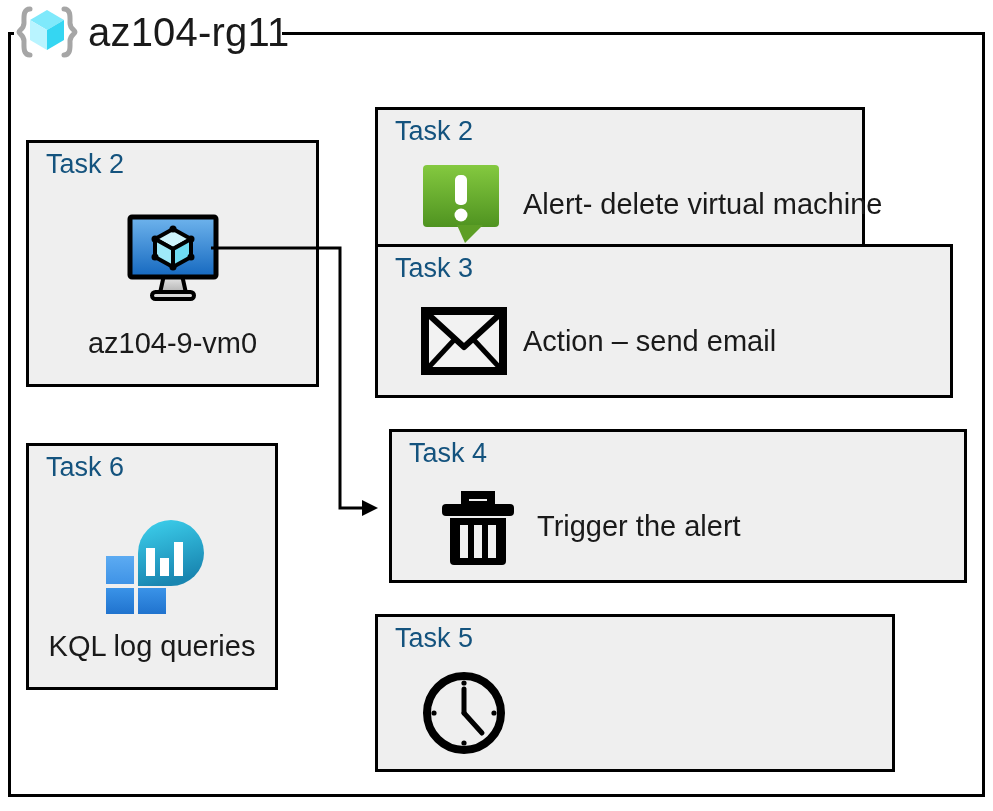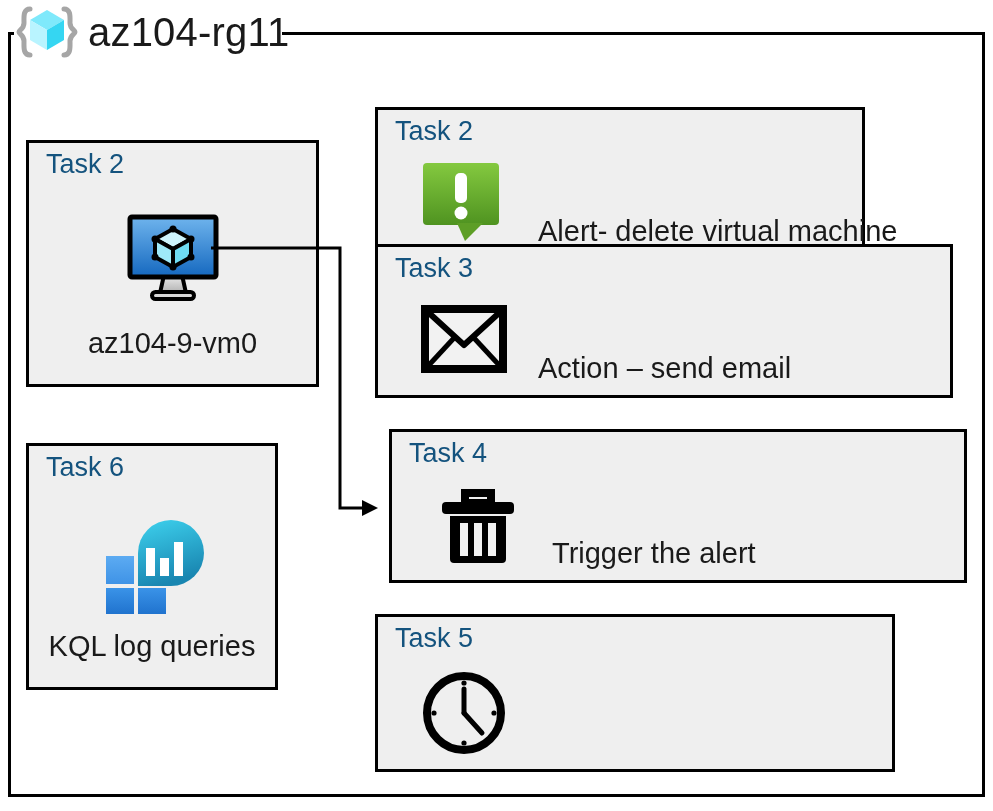--- a/index.html
+++ b/index.html
@@ -90,22 +90,22 @@
     left:0;right:0;
     bottom:24px;
     text-align:center;
   }
 
   
   .card-h .row{
     position:absolute;
     left:40px; right:14px; top:50px; bottom:10px;
     display:flex;
-    align-items:flex-end;
-    gap:28px;
+    align-items:center;
+    gap:13px;
   }
   .card-h .icon-wrap{
     width:92px;height:92px;
     flex:0 0 auto;
     display:flex;align-items:center;justify-content:center;
   }
 
   
   .conn{
     position:absolute;

